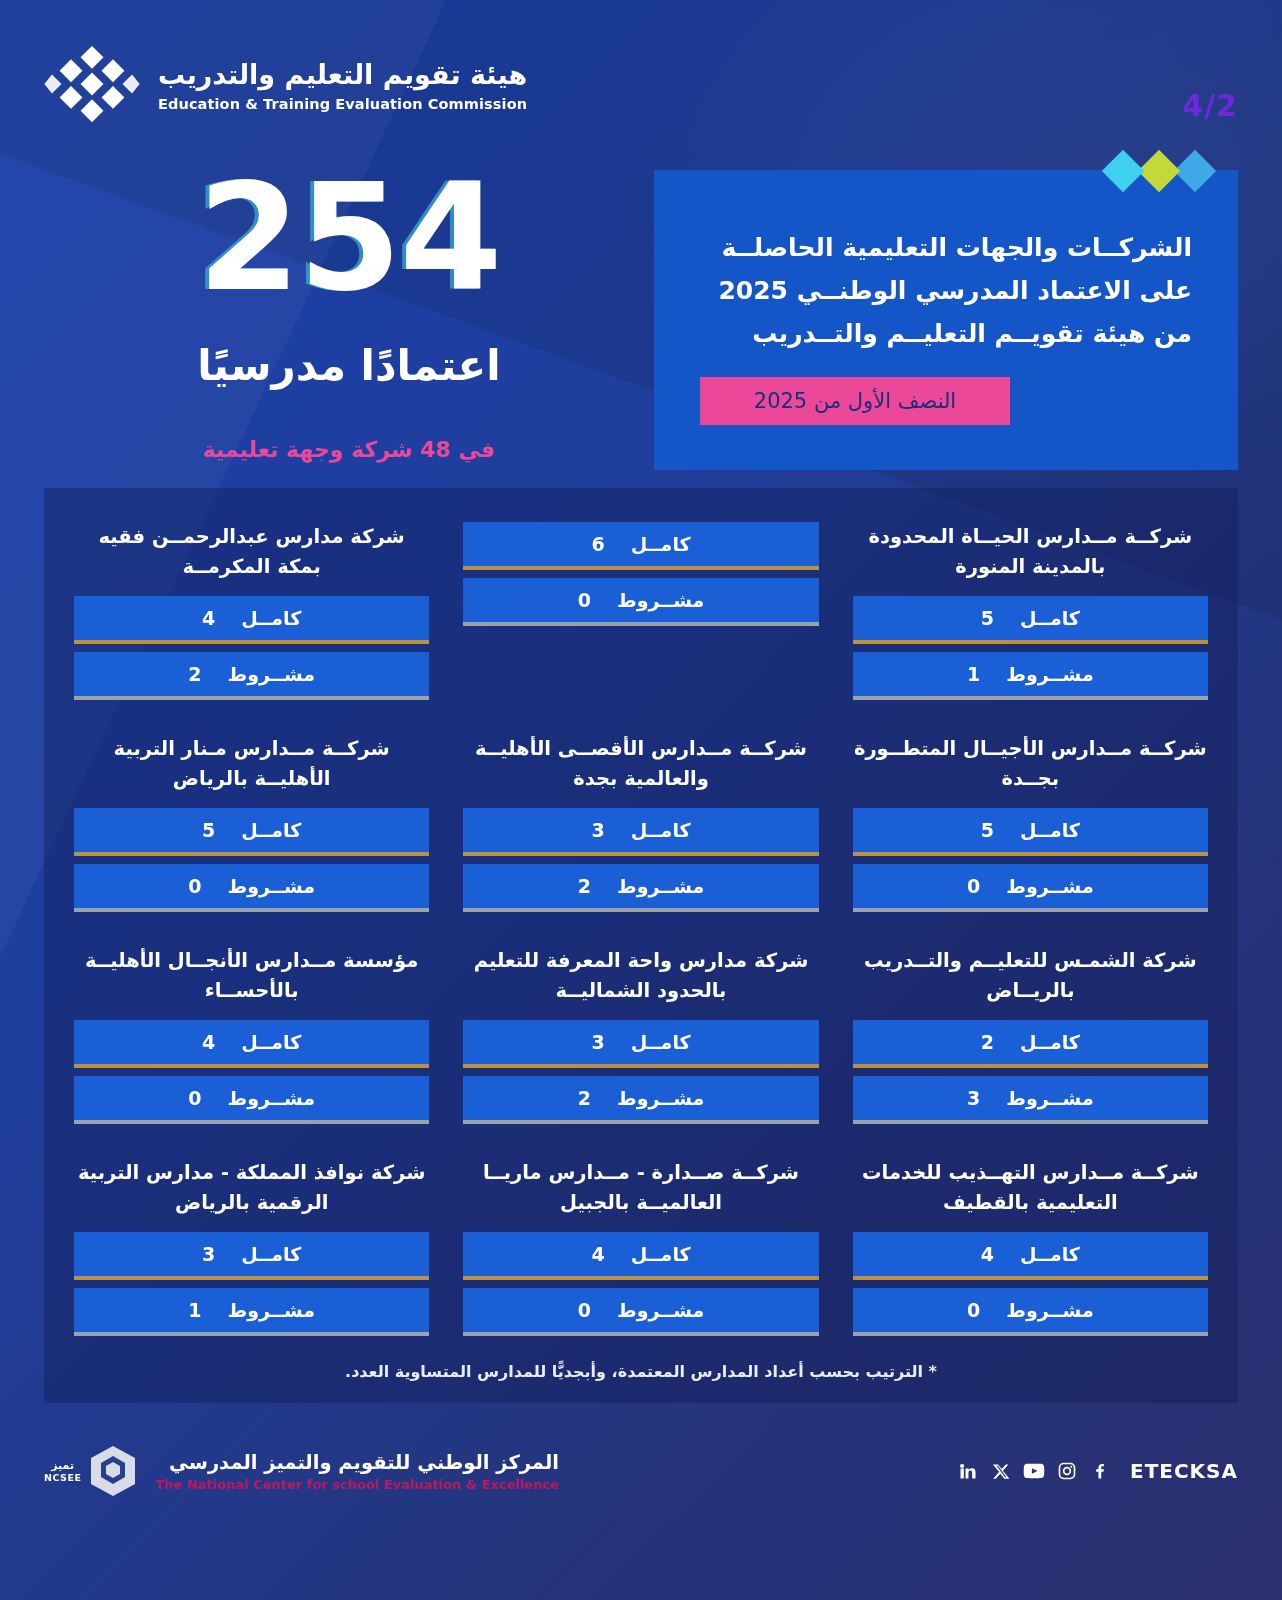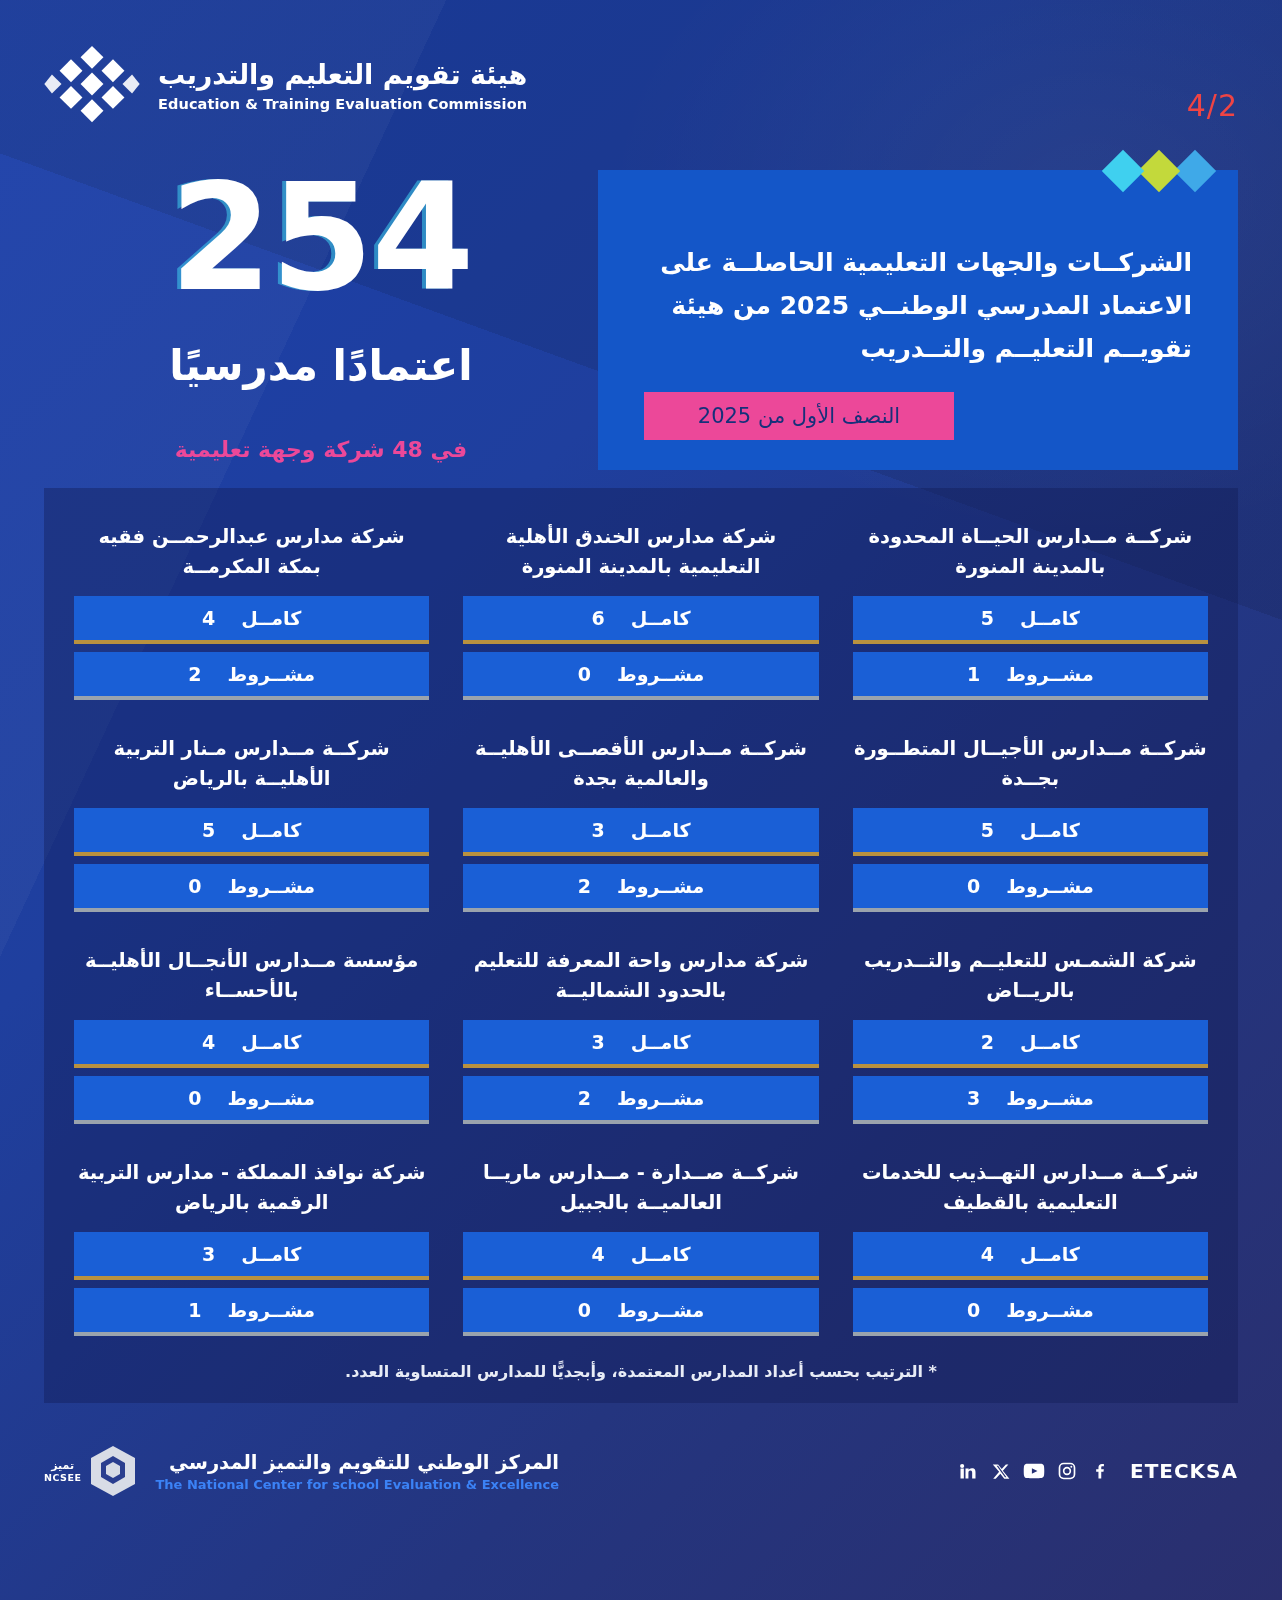--- a/index.html
+++ b/index.html
@@ -28,23 +28,23 @@
   .header {
     position: relative;
     height: 170px;
     padding: 0 44px;
     display: flex;
     align-items: center;
     justify-content: space-between;
   }
   .page-num {
     font-size: 30px;
-    font-weight: 400;
+    font-weight: 700;
     letter-spacing: 1px;
-    color: #ef4444;
+    color: #6d28d9;
     direction: ltr;
     margin-top: 40px;
   }
   .brand {
     display: flex;
     align-items: center;
     gap: 18px;
   }
   .brand-text { }
   .brand-ar {
@@ -66,26 +66,26 @@
   .top {
     position: relative;
     display: flex;
     align-items: stretch;
     padding: 0 44px 0 44px;
     gap: 0;
     height: 300px;
   }
   .title-card {
     position: relative;
-    width: 640px;
+    width: 584px;
     background: #1456c8;
     padding: 56px 46px 30px 46px;
     display: flex;
     flex-direction: column;
-    justify-content: flex-end;
+    justify-content: flex-start;
   }
   .diamonds {
     position: absolute;
     top: -14px;
     right: 28px;
     display: flex;
     gap: 6px;
   }
   .dia {
     width: 30px; height: 30px;
@@ -238,21 +238,21 @@
   .ncsee-text { text-align: right; }
   .ncsee-ar {
     font-size: 19.5px;
     font-weight: 700;
   }
   .ncsee-en {
     font-size: 13px;
     font-weight: 700;
     margin-top: 3px;
     direction: ltr;
-    color: #3b82f6;
+    color: #be185d;
   }
   .ncsee-mark { display: flex; align-items: center; gap: 6px; }
   .ncsee-badge { text-align: center; direction: ltr; }
   .ncsee-badge .t1 { font-size: 11px; font-weight: 700; }
   .ncsee-badge .t2 { font-size: 9.5px; font-weight: 700; letter-spacing: .5px; }
 </style>
 </head>
 <body>
 
 <div class="bg-fx"></div>
@@ -310,21 +310,20 @@
         <span class="lbl">كامــل</span>
         <span class="val">5</span>
       </div>
       <div class="bar cond">
         <span class="lbl">مشــروط</span>
         <span class="val">1</span>
       </div>
     </div>
 
     <div class="cell">
-      <div class="cell-title">شركة مدارس الخندق الأهلية التعليمية بالمدينة المنورة</div>
       <div class="bar full">
         <span class="lbl">كامــل</span>
         <span class="val">6</span>
       </div>
       <div class="bar cond">
         <span class="lbl">مشــروط</span>
         <span class="val">0</span>
       </div>
     </div>
 

